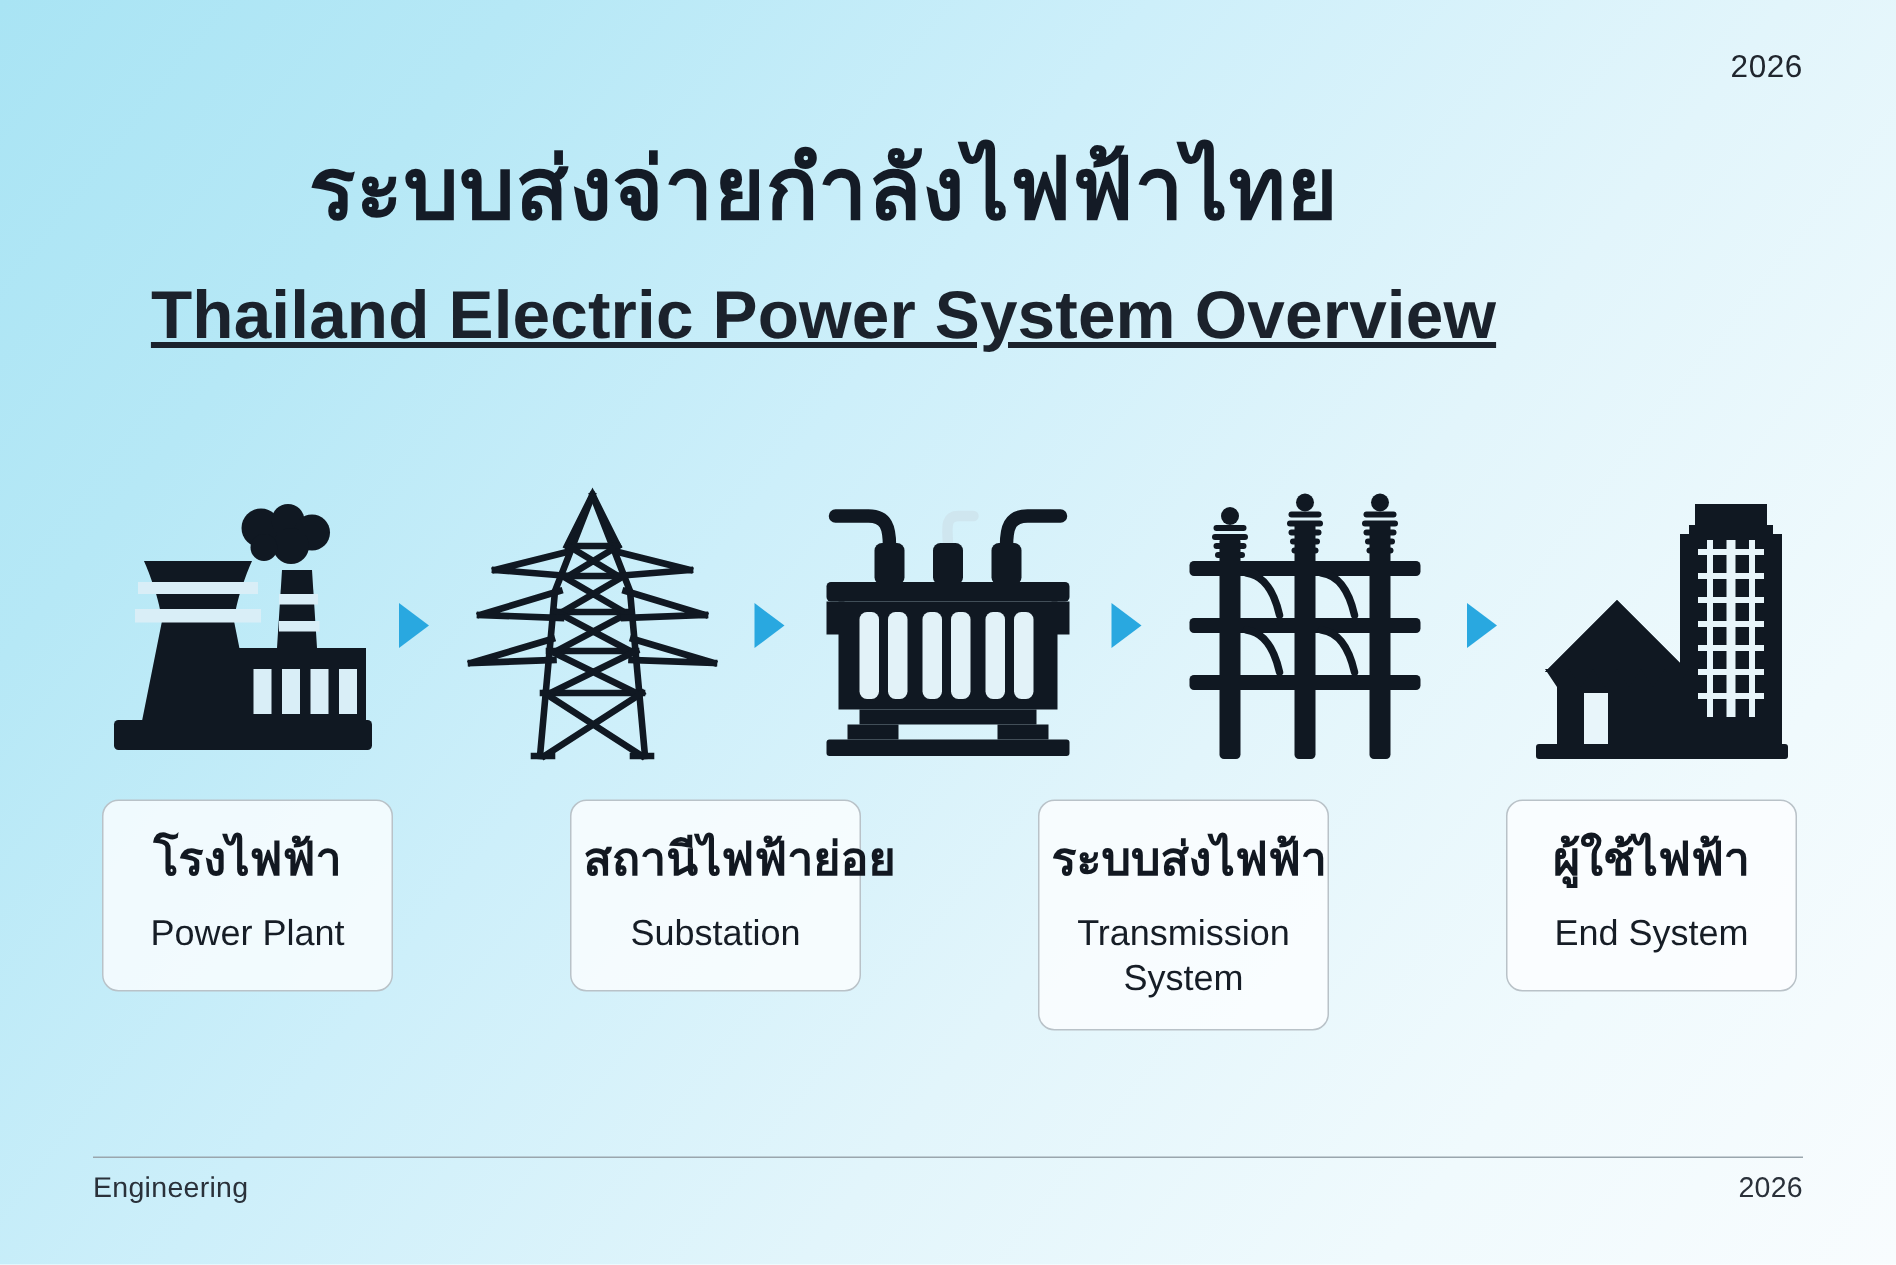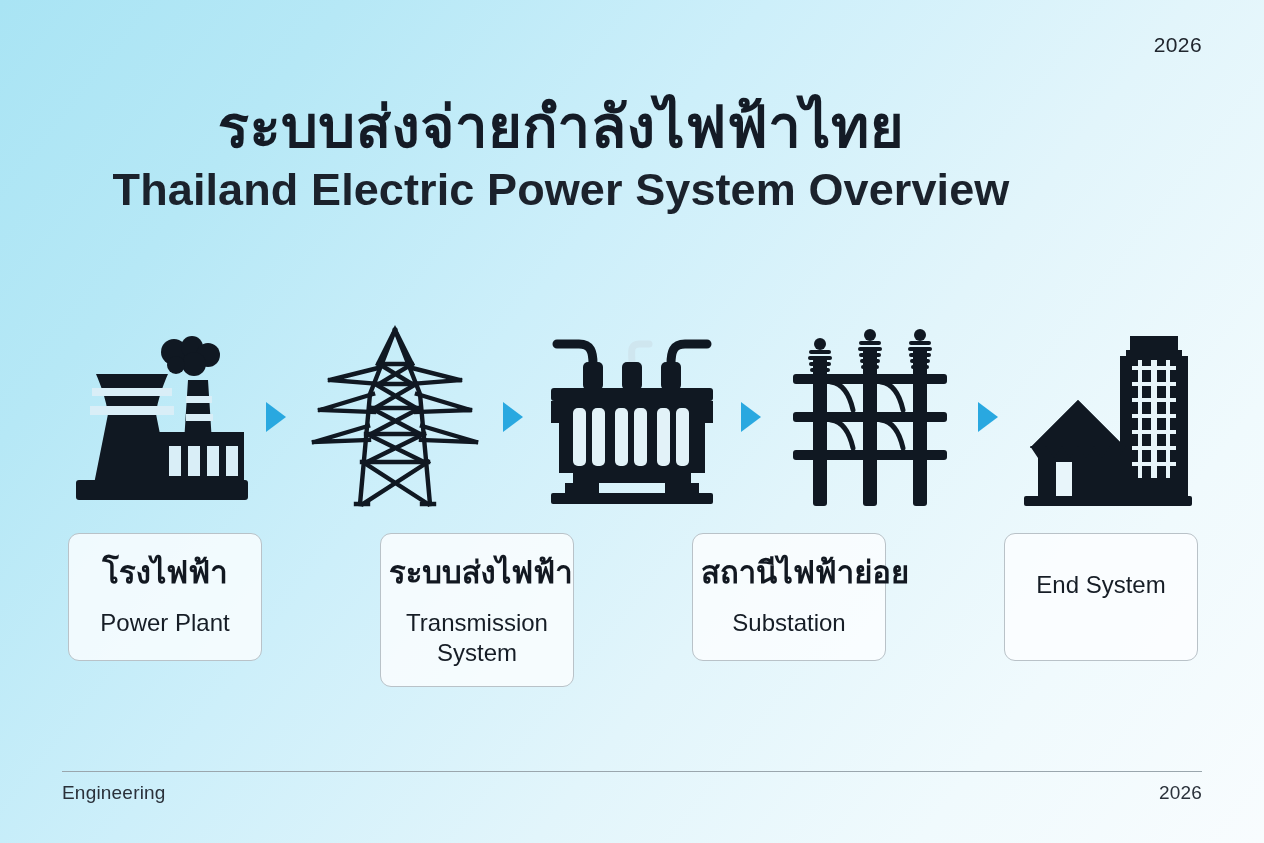--- a/index.html
+++ b/index.html
@@ -35,40 +35,41 @@
     right: 62px;
     font-size: 21px;
     color: #20262e;
     letter-spacing: 0.4px;
   }
 
   
   .titles {
     position: absolute;
     top: 95px;
-    left: 15px;
+    left: 3px;
     width: 1092px;
     text-align: center;
   }
   .title-th {
     font-size: 58px;
     font-weight: bold;
     color: #141b26;
     line-height: 1.12;
     letter-spacing: 0.5px;
     white-space: nowrap;
   }
   .title-en {
-    margin-top: 4px;
+    margin-top: 24px;
     font-size: 45px;
     font-weight: bold;
     color: #1b222c;
     line-height: 1.15;
     letter-spacing: 0.1px;
     white-space: nowrap;
+    text-decoration: underline;
   }
 
   
   .flow {
     position: absolute;
     top: 322px;
     left: 62px;
     width: 1140px;
     height: 190px;
     display: flex;
@@ -387,31 +388,32 @@
   </div>
 
   <div class="cards">
 
     <div class="card">
       <div class="card-th">โรงไฟฟ้า</div>
       <div class="card-en">Power Plant</div>
     </div>
 
     <div class="card">
+      <div class="card-th">สถานีไฟฟ้าย่อย</div>
+      <div class="card-en">Substation</div>
+    </div>
+
+    <div class="card">
       <div class="card-th">ระบบส่งไฟฟ้า</div>
       <div class="card-en">Transmission System</div>
     </div>
 
+
     <div class="card">
-      <div class="card-th">สถานีไฟฟ้าย่อย</div>
-      <div class="card-en">Substation</div>
-    </div>
-
-
-    <div class="card">
+      <div class="card-th">ผู้ใช้ไฟฟ้า</div>
       <div class="card-en">End System</div>
     </div>
 
   </div>
 
   <div class="footer-rule"></div>
 
   <div class="footer">
     <div>Engineering</div>
     <div>2026</div>

